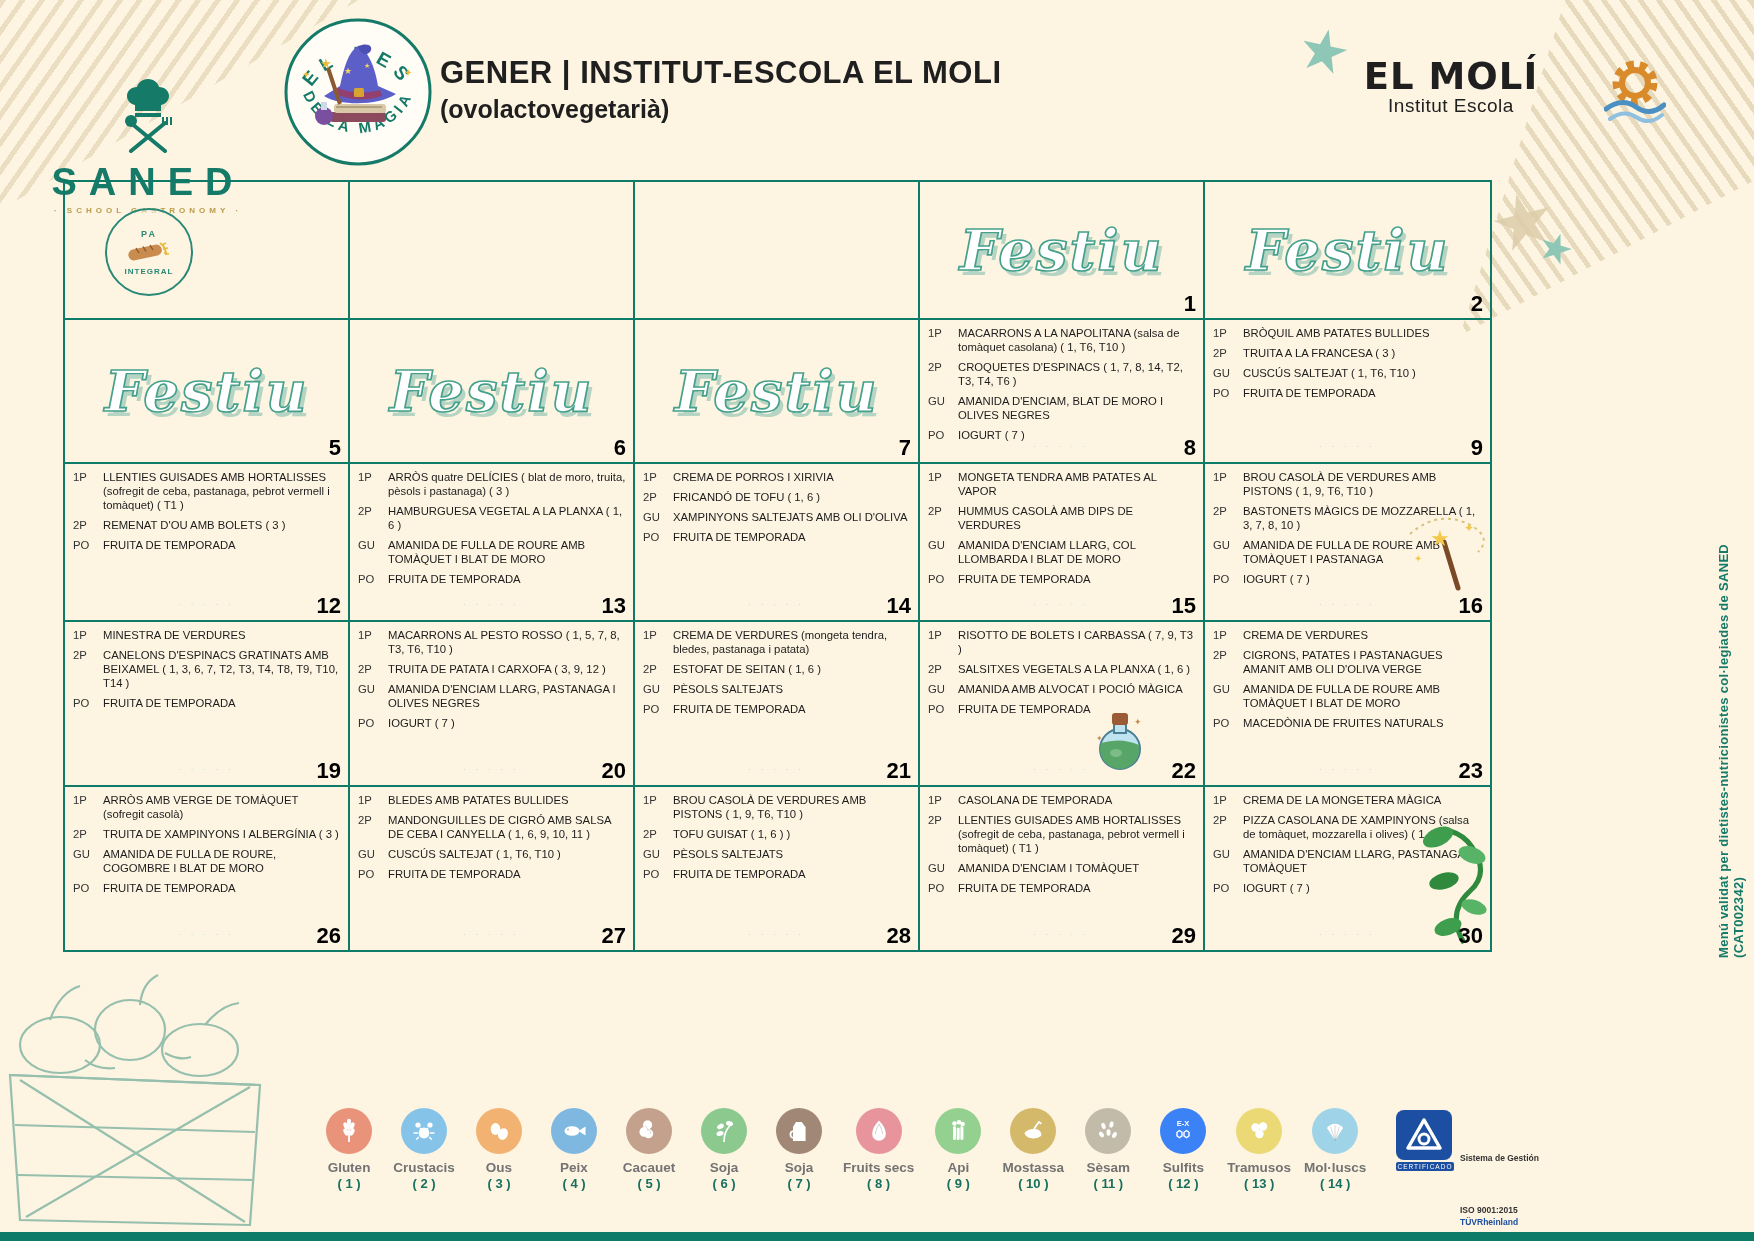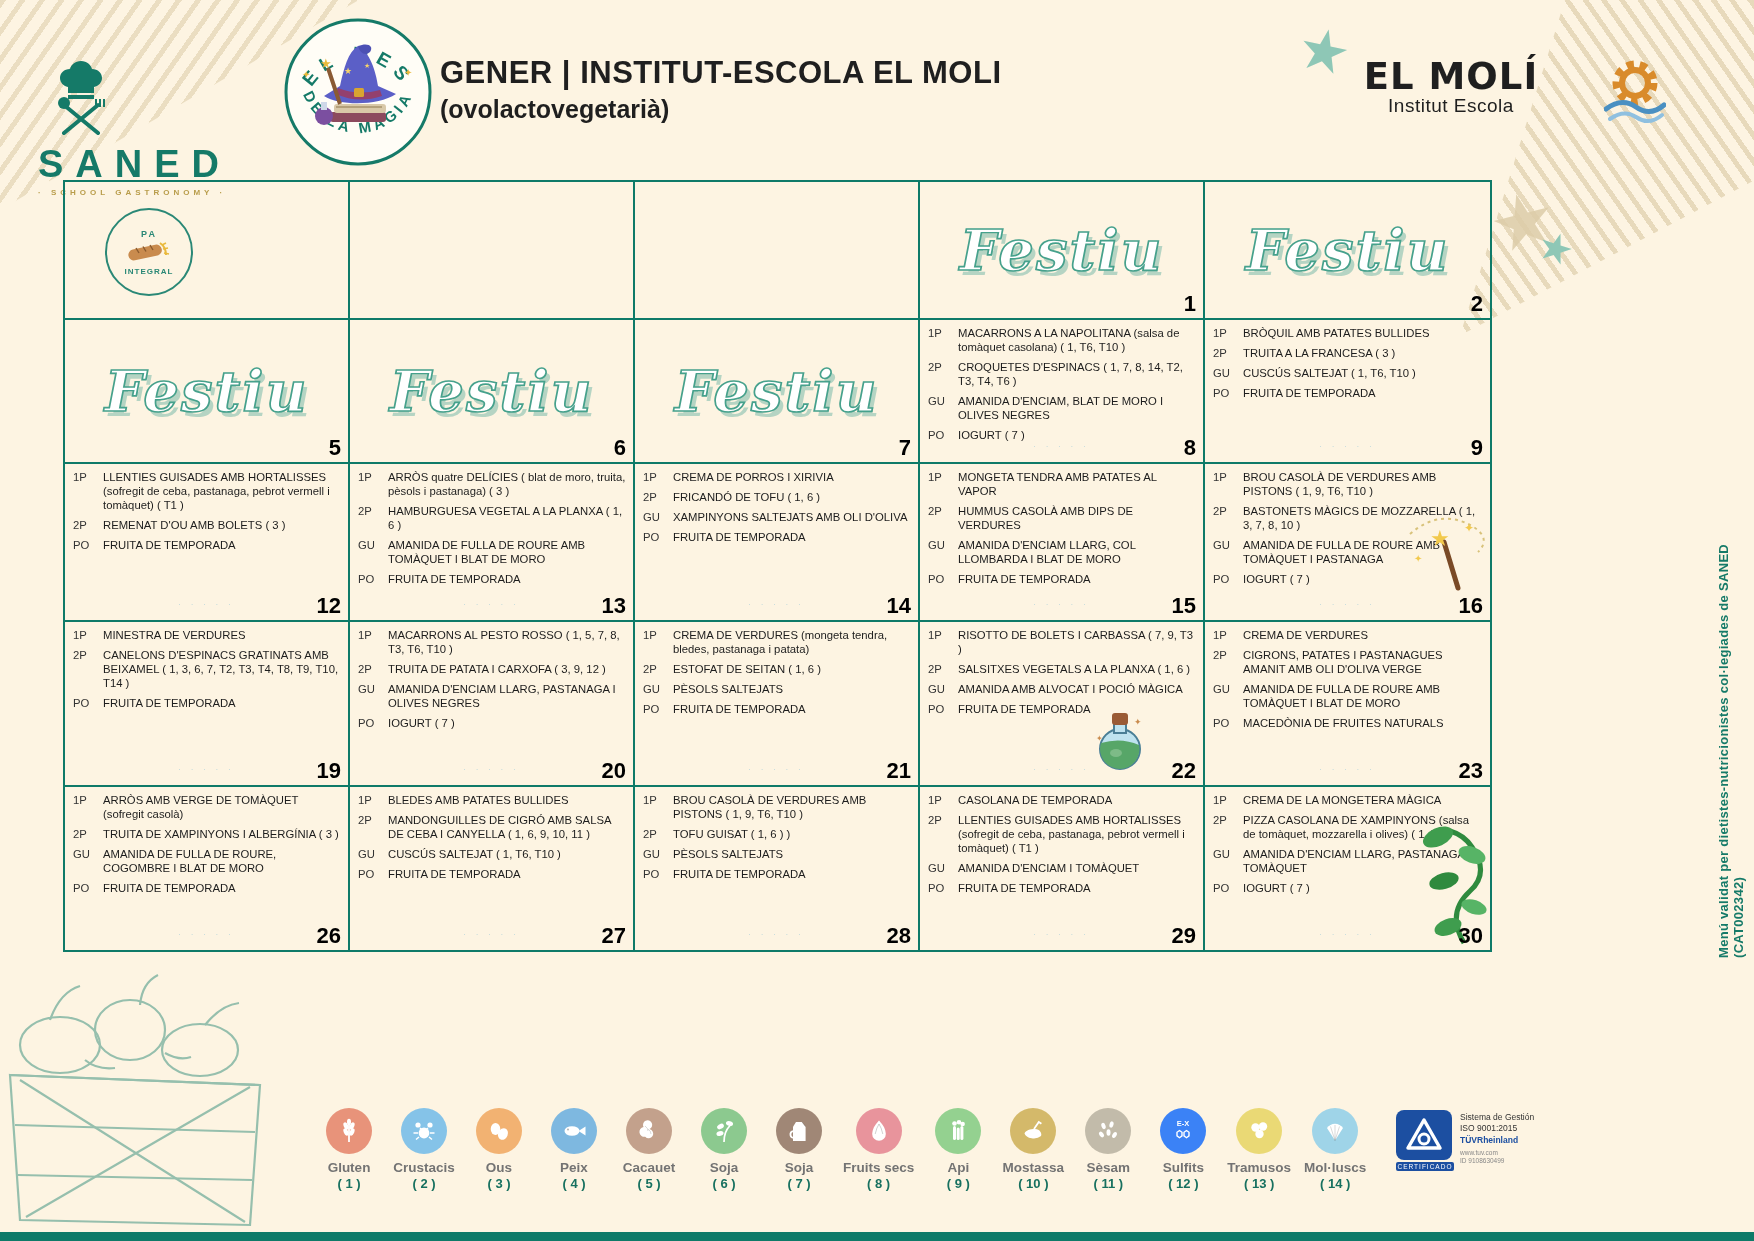--- a/index.html
+++ b/index.html
@@ -7,21 +7,21 @@
         font-family:"Liberation Sans",sans-serif;color:#1f1f1f;}
   
   .stripes-tl{position:absolute;left:0;top:0;width:780px;height:210px;
     background:repeating-linear-gradient(125deg,rgba(205,185,140,.38) 0 5px,transparent 5px 16px);
     clip-path:polygon(0 0,46% 0,0 100%);}
   .stripes-tr{position:absolute;right:0;top:0;width:420px;height:430px;
     background:repeating-linear-gradient(55deg,rgba(205,185,140,.45) 0 5px,transparent 5px 15px);
     clip-path:polygon(55% 0,100% 0,100% 42%,30% 78%);}
   .star{position:absolute;line-height:1;}
   
-  .brand{position:absolute;left:38px;top:55px;width:220px;text-align:left;color:#157a68;}
+  .brand{position:absolute;left:38px;top:73px;width:220px;text-align:center;color:#157a68;}
   .brand-name{font-size:38px;font-weight:bold;letter-spacing:12px;margin-top:4px;}
   .brand-tag{font-size:8px;letter-spacing:4px;color:#b99d4b;margin-top:2px;font-weight:bold;}
   .badge-magic{position:absolute;left:278px;top:12px;}
   .title-wrap{position:absolute;left:440px;top:55px;width:750px;text-align:left;}
   .title1{font-size:31px;font-weight:bold;letter-spacing:.5px;}
   .title2{font-size:25px;font-weight:bold;margin-top:4px;}
   .school-logo{position:absolute;left:1355px;top:55px;width:260px;text-align:center;}
   .school-name{font-size:37px;font-weight:900;letter-spacing:1px;font-family:"DejaVu Sans",sans-serif;}
   .school-sub{font-size:19px;margin-top:-3px;letter-spacing:.5px;}
   .gear{position:absolute;right:-60px;top:2px;}
@@ -59,21 +59,21 @@
   .lg-num{font-size:13px;font-weight:bold;color:#17705f;margin-top:1px;}
   
   .vnote{position:absolute;right:8px;top:488px;height:470px;writing-mode:vertical-rl;transform:rotate(180deg);
     font-size:13px;font-weight:bold;color:#157a68;letter-spacing:.3px;}
   
   .cert{position:absolute;left:1396px;top:1110px;display:flex;gap:6px;}
   .cert-logo{width:58px;}
   .cert-sq{width:56px;height:50px;background:#1c4fa1;border-radius:8px;display:flex;align-items:center;justify-content:center;}
   .cert-band{margin-top:2px;background:#1c4fa1;color:#fff;font-size:6.5px;text-align:center;border-radius:2px;padding:1px 0;letter-spacing:1px;}
   .cert-text{font-size:8.5px;color:#333;line-height:1.25;padding-top:2px;}
-  .cert-text .b{font-weight:normal;}
+  .cert-text .b{font-weight:bold;margin-top:41px;}
   .cert-small{font-size:6.5px;color:#888;margin-top:3px;line-height:1.2;}
   .bottombar{position:absolute;left:0;bottom:0;width:100%;height:9px;background:#0e7a68;}
   .crate{position:absolute;left:-10px;top:925px;opacity:.75;}
 </style>
 </head>
 <body>
 
 <div class="page">
 
   <div class="stripes-tl"></div>

